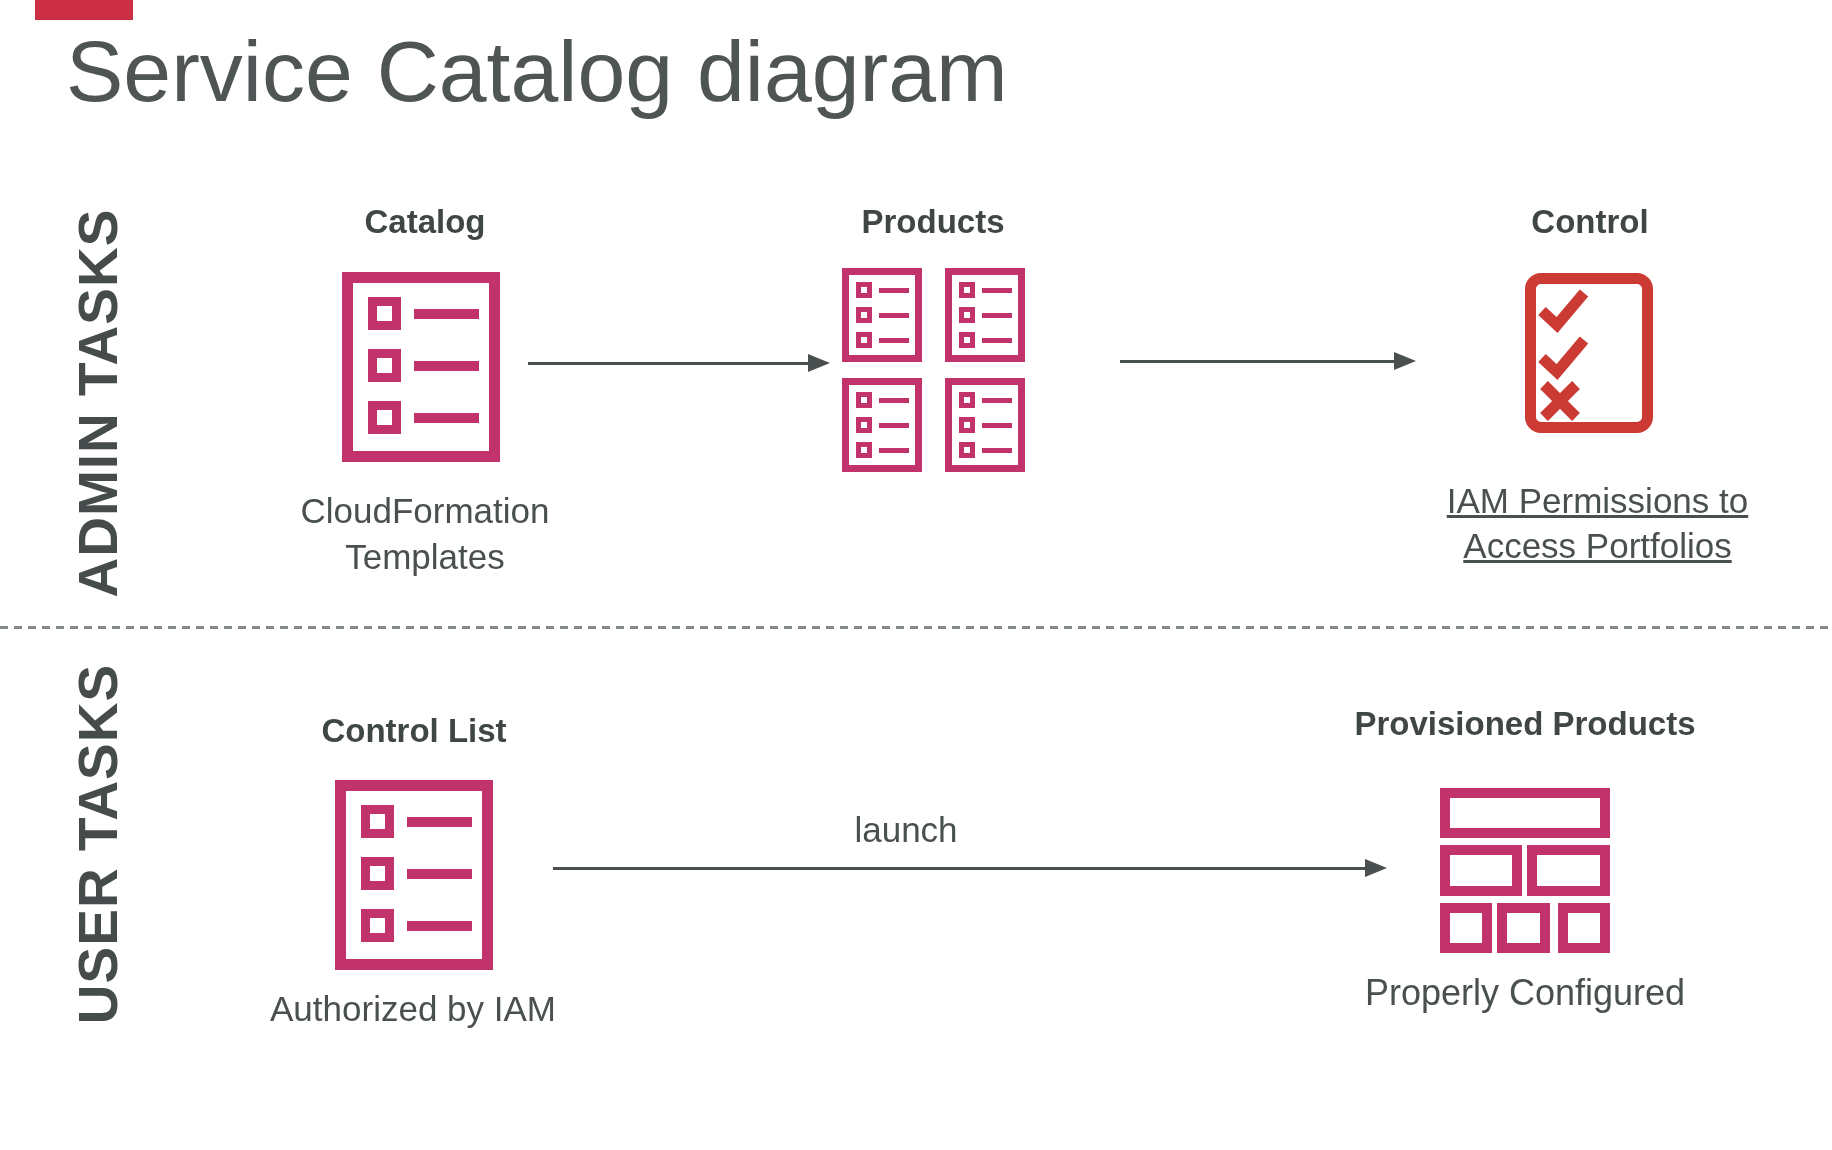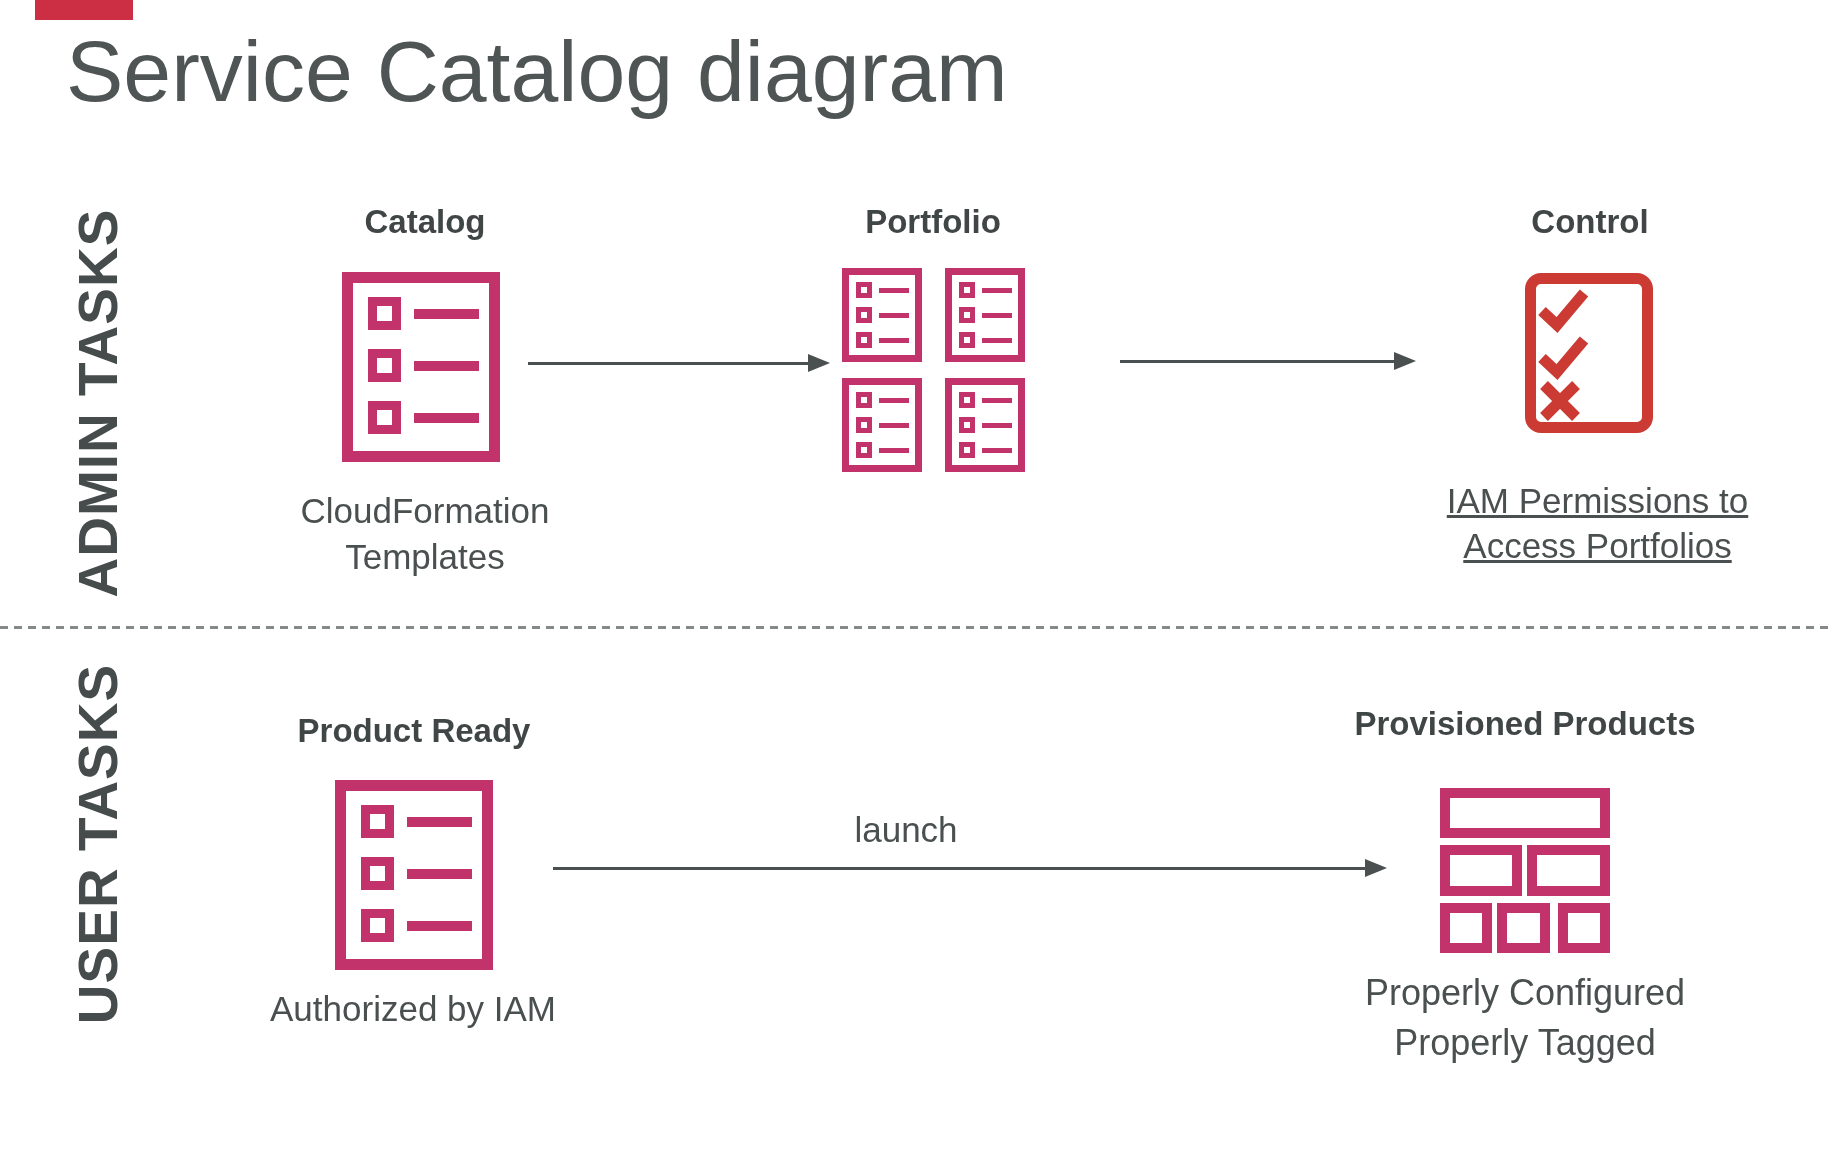--- a/index.html
+++ b/index.html
@@ -123,21 +123,21 @@
         <div class="list-ln"></div>
       </div>
   </div>
   <div class="caption cap-product">CloudFormation Templates</div>
 
   <div class="arrow arrow-1">
     <div class="shaft"></div>
     <div class="head"></div>
   </div>
 
-  <div class="group-label lbl-portfolio">Portfolio</div>
+  <div class="group-label lbl-portfolio">Products</div>
   <div class="portfolio-grid">
     <div class="mini-icon">
       <div class="mini-row">
           <div class="mini-sq"></div>
           <div class="mini-ln"></div>
         </div>
       <div class="mini-row">
           <div class="mini-sq"></div>
           <div class="mini-ln"></div>
         </div>
@@ -200,21 +200,21 @@
     <svg width="128" height="160" viewBox="0 0 128 160">
       <polyline points="17,38 32,52 59,20" fill="none" stroke="#cb3a33" stroke-width="11"></polyline>
       <polyline points="17,85 32,99 59,67" fill="none" stroke="#cb3a33" stroke-width="11"></polyline>
       <path d="M19,112 L51,144 M51,112 L19,144" fill="none" stroke="#cb3a33" stroke-width="11"></path>
     </svg>
   </div>
   <div class="caption cap-control">IAM Permissions to Access Portfolios</div>
 
   <div class="divider"></div>
 
-  <div class="group-label lbl-product-list">Product Ready</div>
+  <div class="group-label lbl-product-list">Control List</div>
   <div class="list-icon" style="left:335px;top:780px;">
     <div class="list-row">
         <div class="list-sq"></div>
         <div class="list-ln"></div>
       </div>
     <div class="list-row">
         <div class="list-sq"></div>
         <div class="list-ln"></div>
       </div>
     <div class="list-row">
@@ -234,16 +234,15 @@
   <div class="prov-icon">
     <div class="blk blk-top"></div>
     <div class="blk blk-ml"></div>
     <div class="blk blk-mr"></div>
     <div class="blk blk-b1"></div>
     <div class="blk blk-b2"></div>
     <div class="blk blk-b3"></div>
   </div>
   <div class="caption cap-provisioned">
     <div>Properly Configured</div>
-    <div>Properly Tagged</div>
   </div>
 
 </div>
 
 </body></html>

